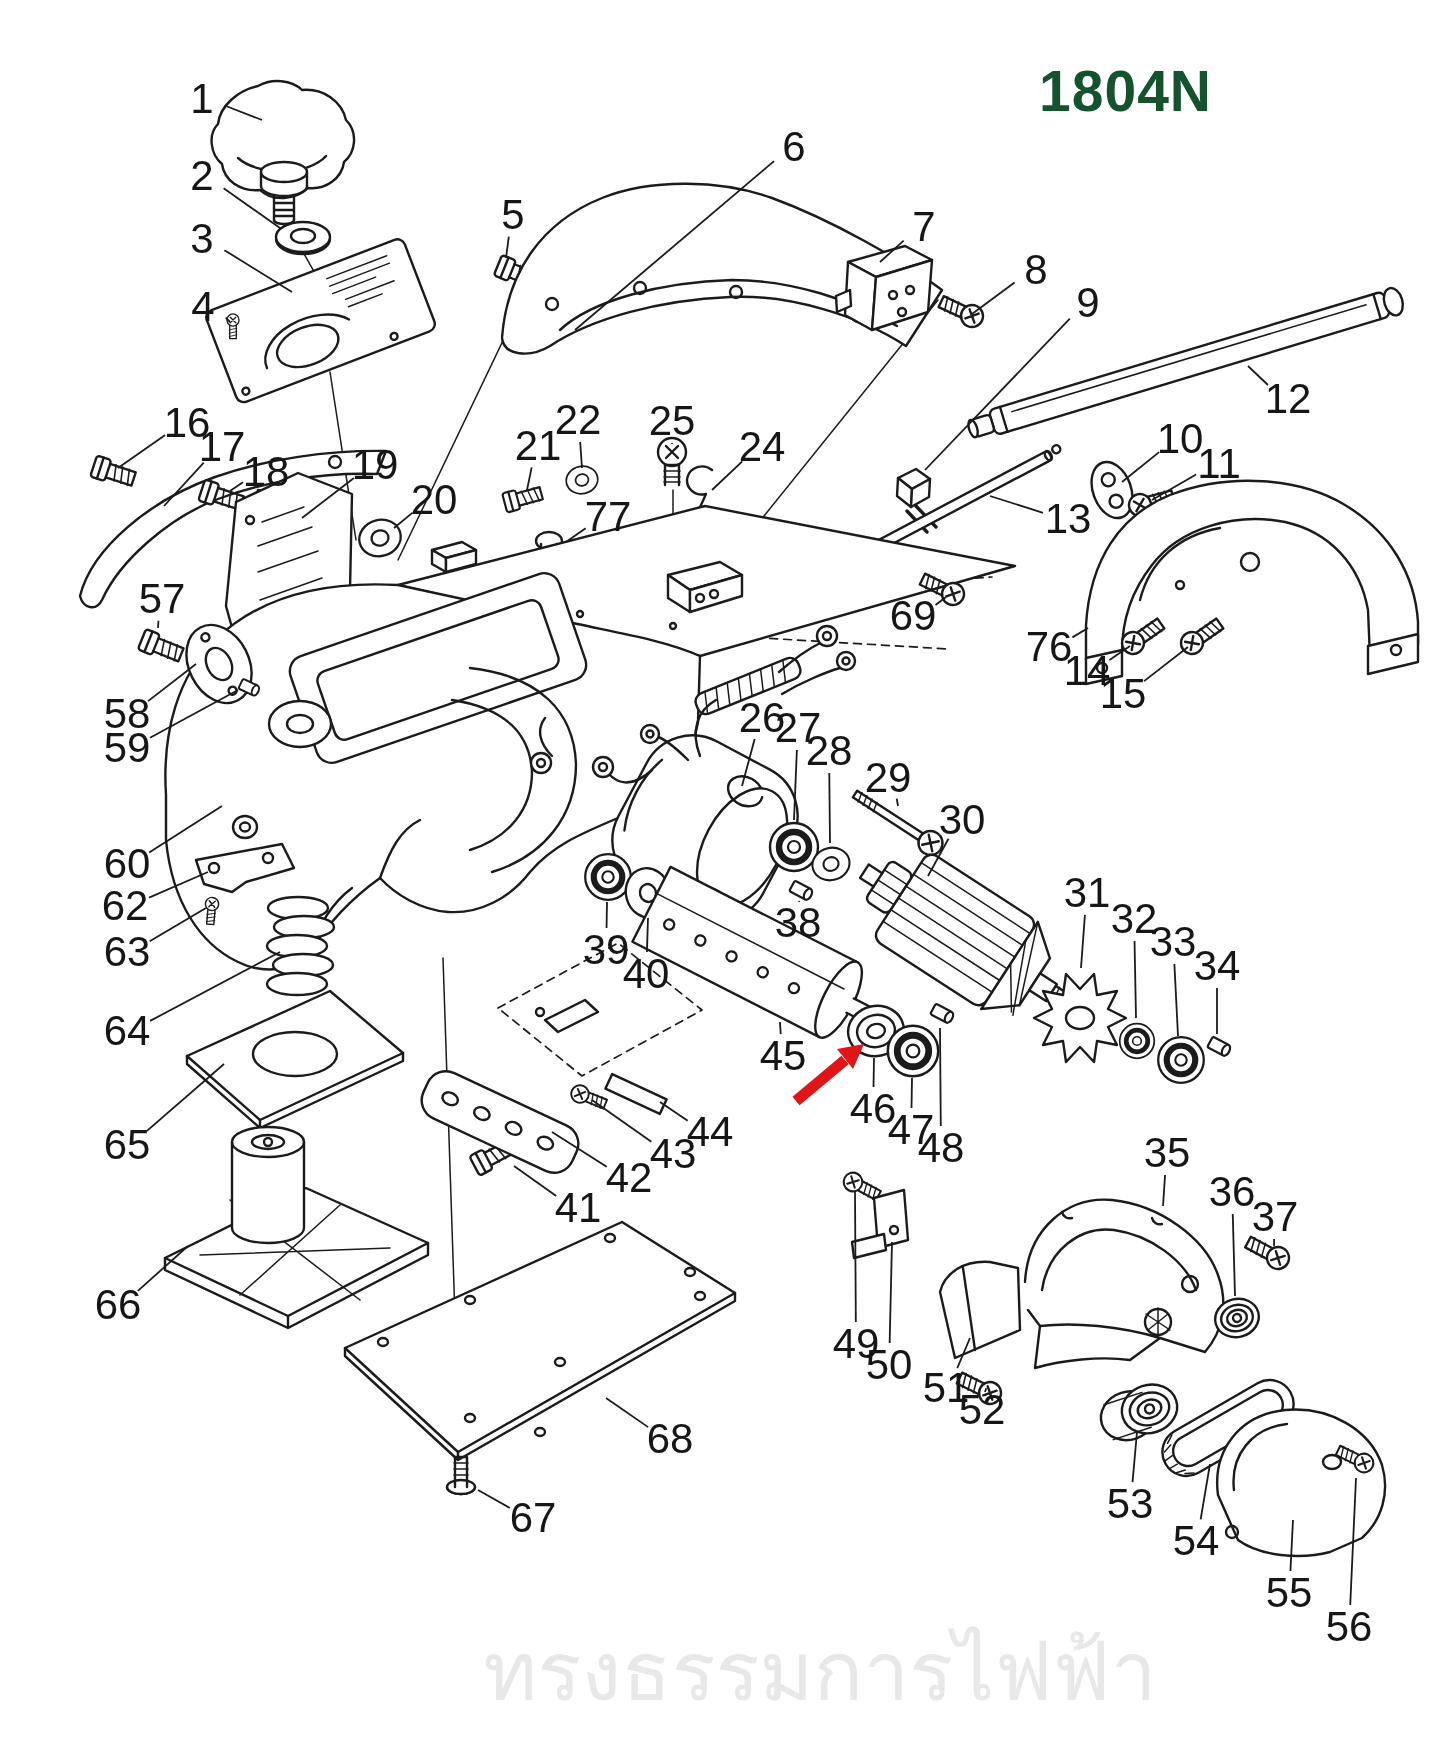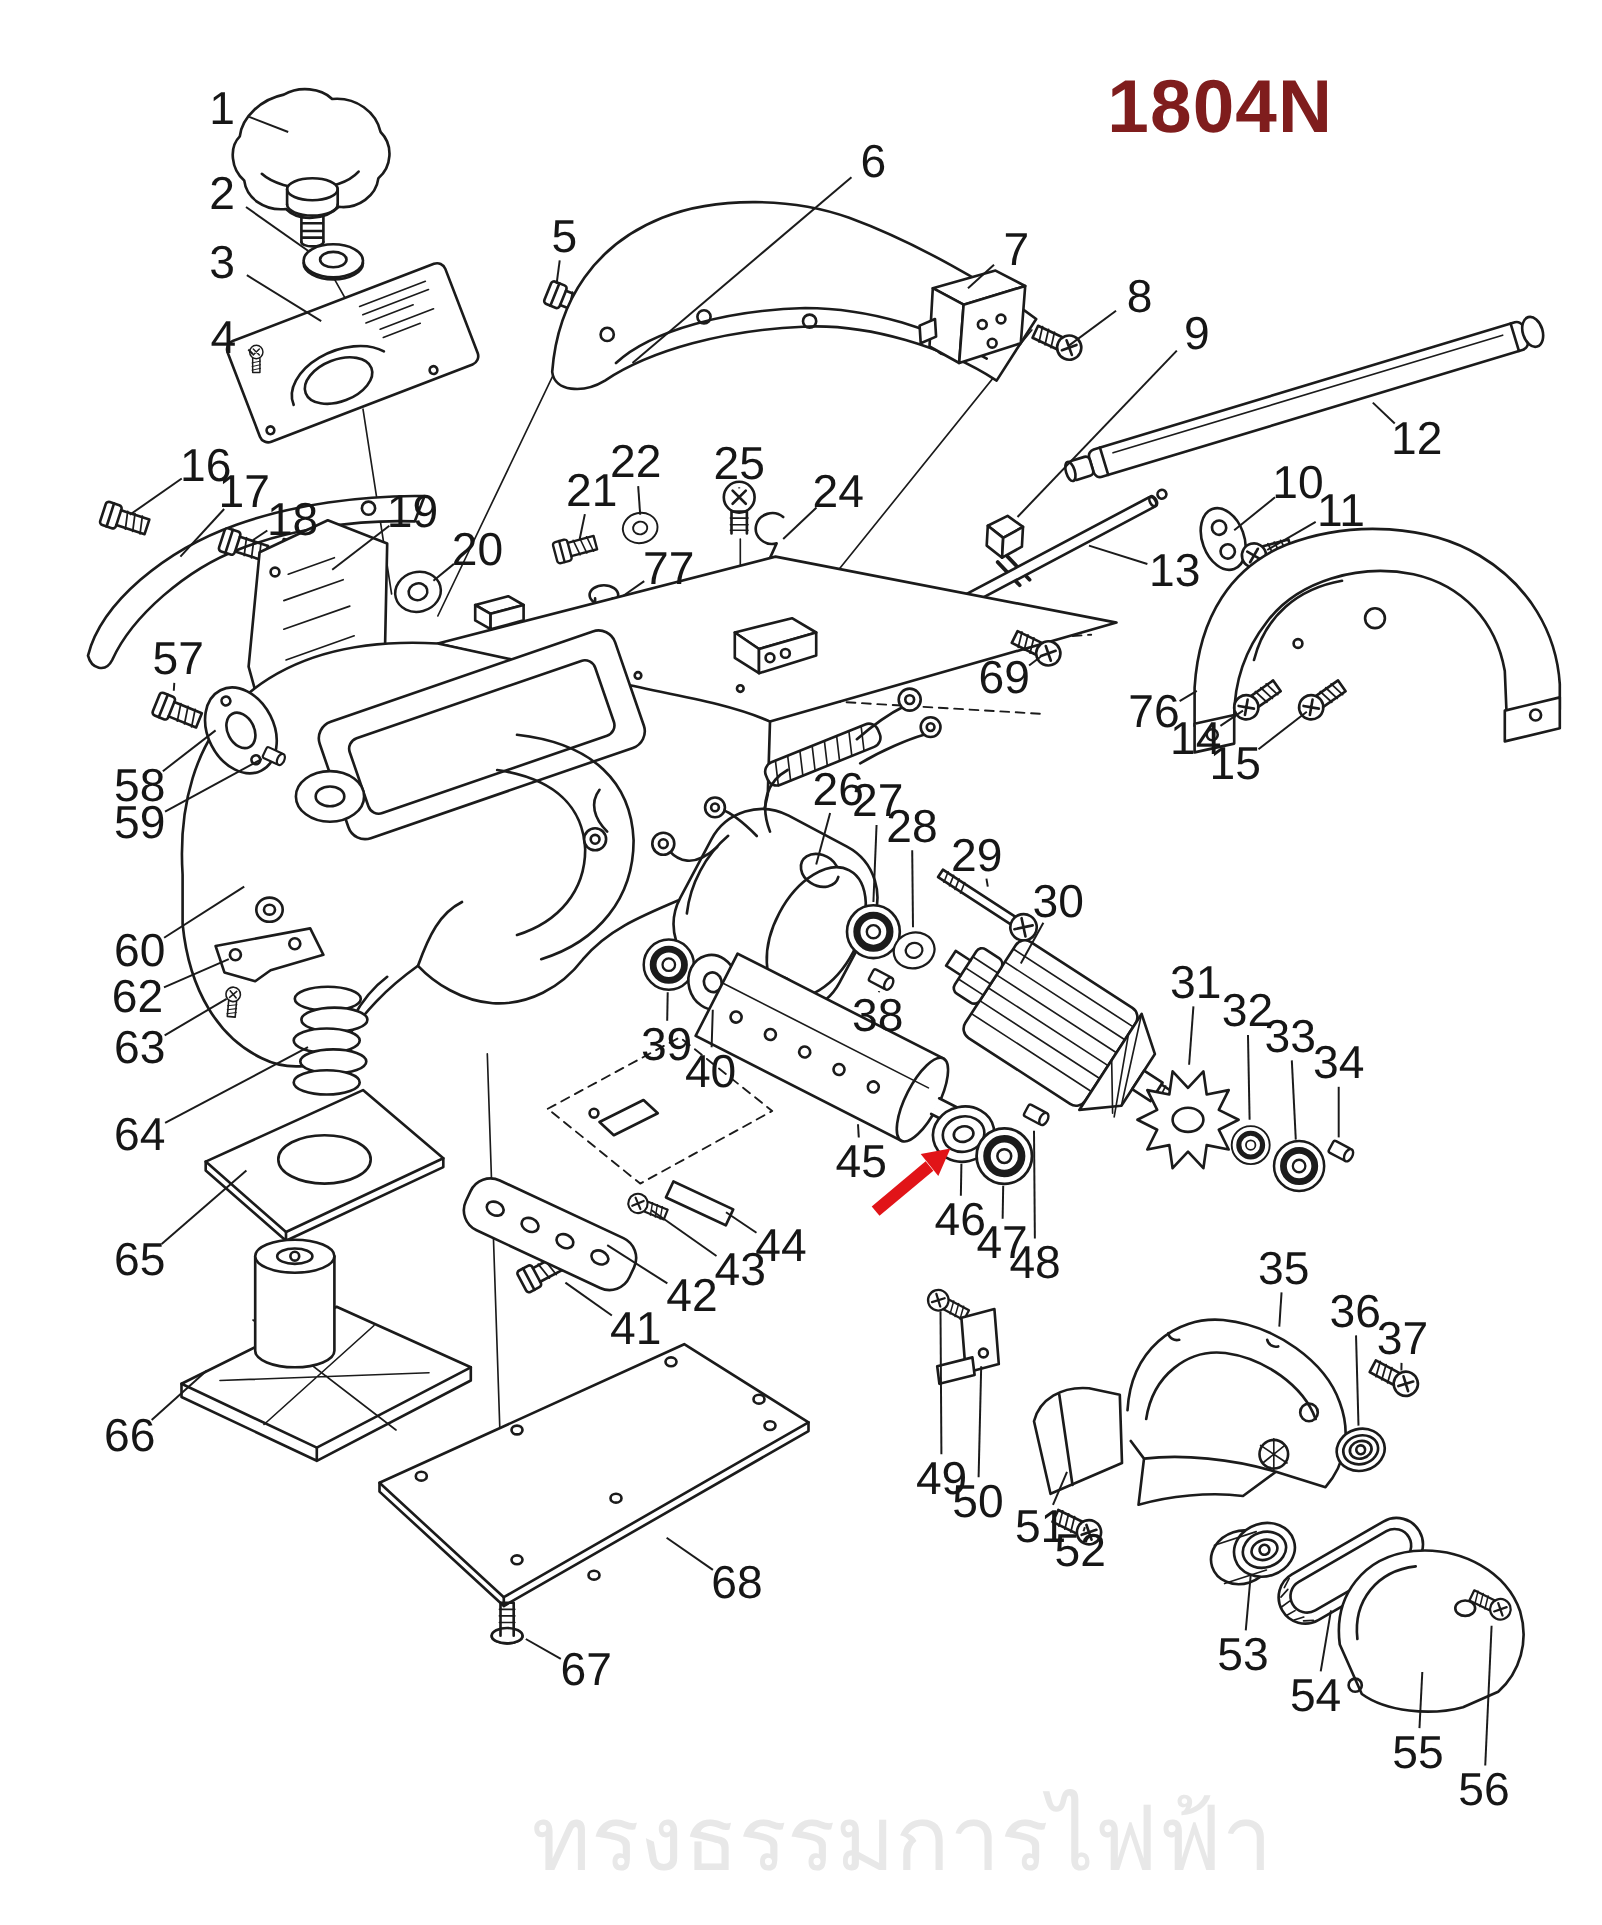--- a/index.html
+++ b/index.html
@@ -1,19 +1,19 @@
 <!DOCTYPE html>
 <html><head>
 <meta charset="utf-8">
 <style>
   html,body{margin:0;padding:0;background:#fff;}
   .stage{position:relative;width:1456px;height:1750px;background:#ffffff;overflow:hidden;
          font-family:"Liberation Sans",sans-serif;}
   .title{position:absolute;left:910px;top:58px;width:302px;text-align:right;
-         font-size:68px;font-weight:bold;color:#7f1d1d;letter-spacing:1px;}
+         font-size:57px;font-weight:bold;color:#14532d;letter-spacing:1px;}
   .watermark{position:absolute;left:380px;top:1606px;width:880px;text-align:center;
          font-size:82px;color:#e8e8e8;white-space:nowrap;}
   svg{position:absolute;left:0;top:0;}
   .k{fill:none;stroke:#1b1b1b;stroke-width:2.4;stroke-linecap:round;stroke-linejoin:round;}
   .kf{fill:#ffffff;stroke:#1b1b1b;stroke-width:2.4;stroke-linejoin:round;}
   .thin{stroke-width:1.5;}
   .dash{stroke-dasharray:8 6;stroke-width:1.7;}
   .plabel{font-family:"Liberation Sans",sans-serif;font-size:42px;fill:#161616;
           text-anchor:middle;}
   .leader{stroke:#1b1b1b;stroke-width:1.8;fill:none;}

